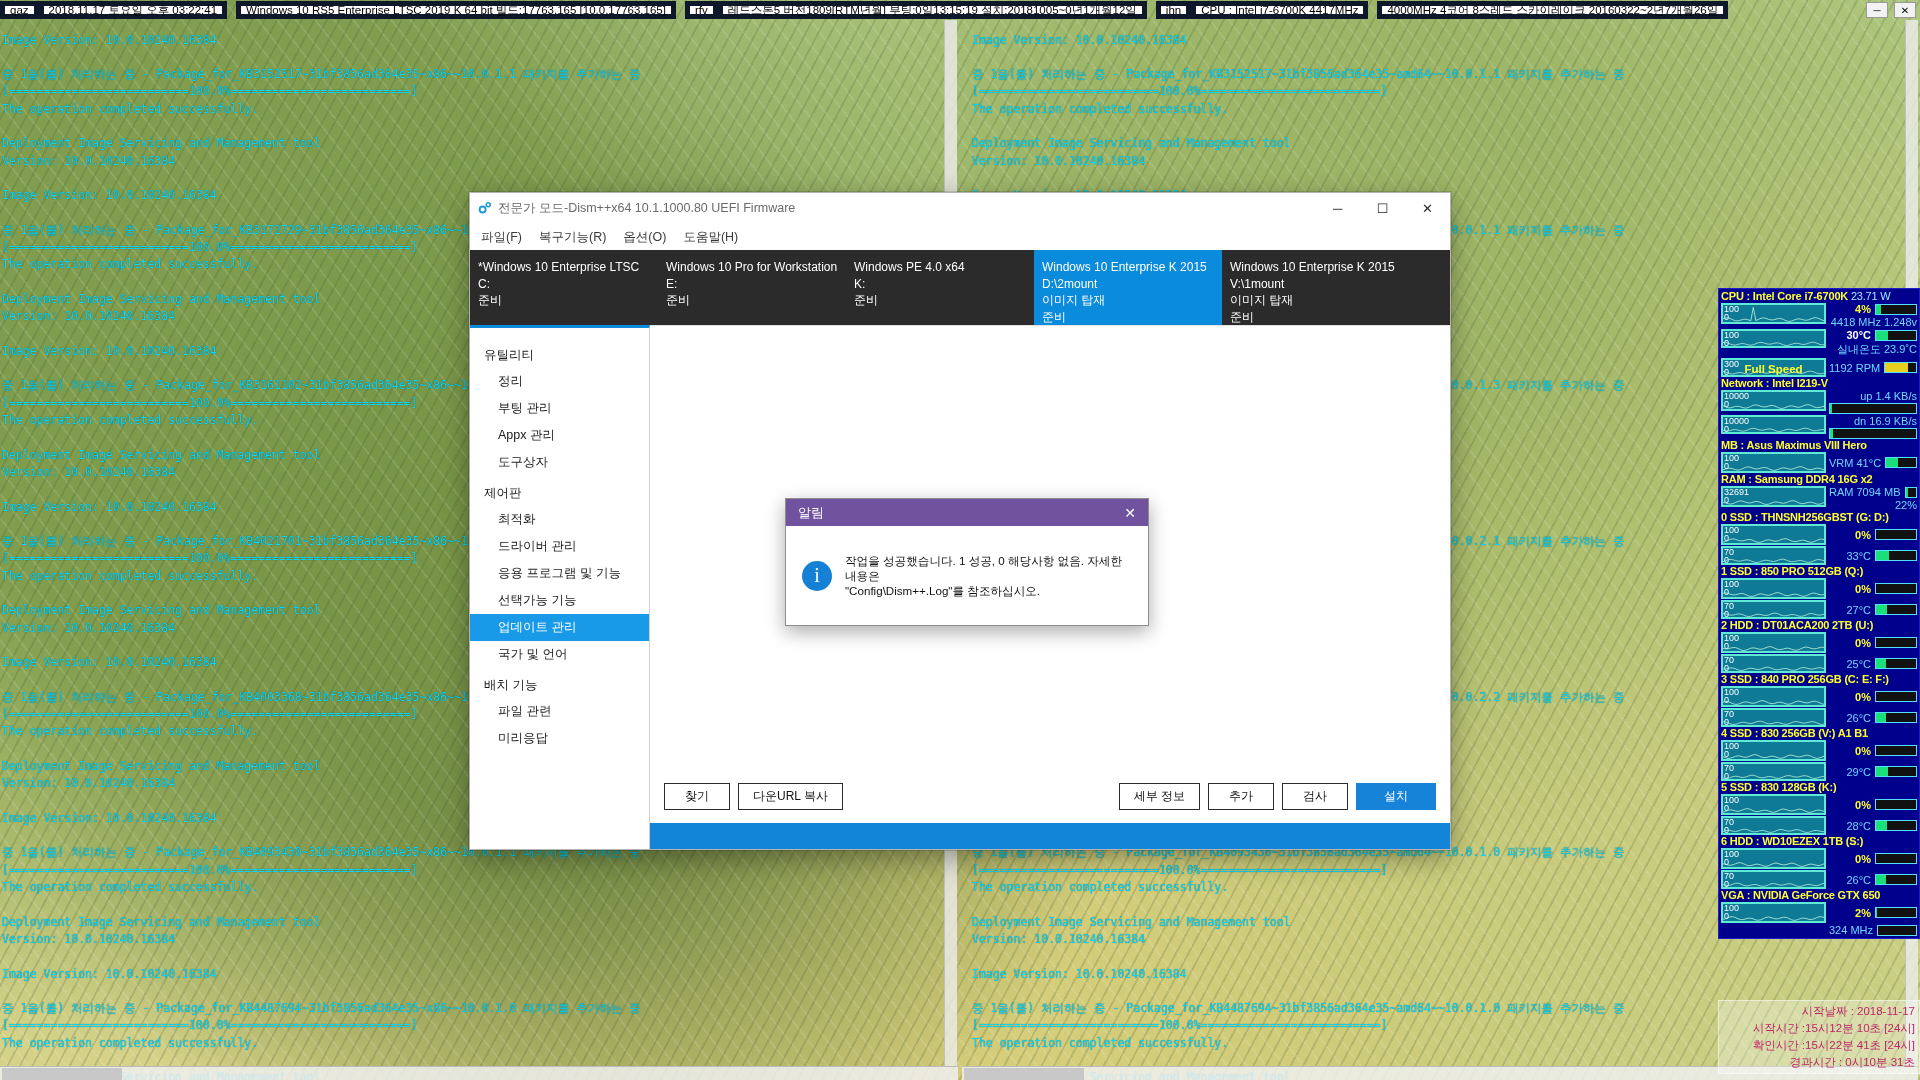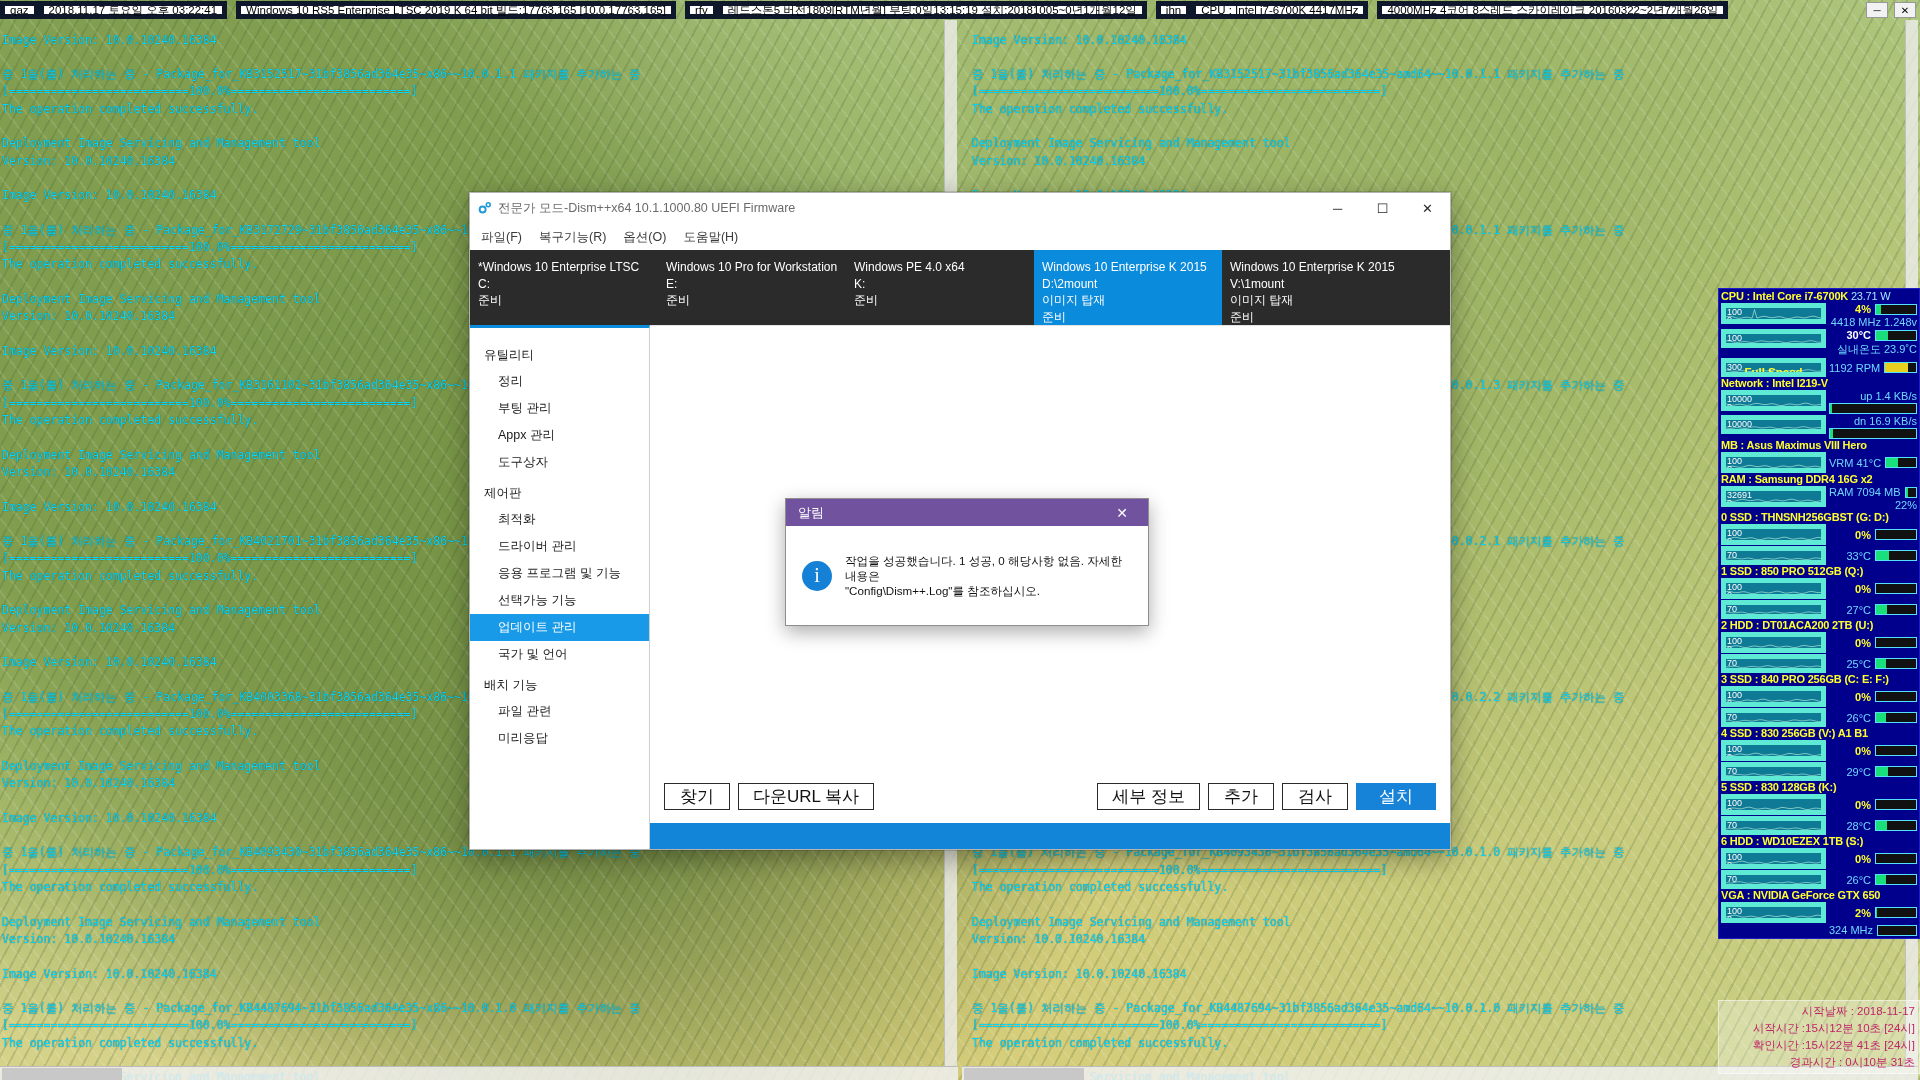--- a/index.html
+++ b/index.html
@@ -117,35 +117,35 @@
   #content-list{ flex:1; background:#fff; border-top:1px solid #e4e4e4; }
 
   
   #button-bar{
     height:54px; flex:none; display:flex; align-items:center;
     padding:0 14px; background:#fff; gap:8px;
   }
   .btn{
     height:27px; min-width:66px; padding:0 14px;
     border:1px solid #2b2b2b; background:#fff; color:#111;
-    font-size:17px; font-family:"Liberation Sans", sans-serif;
+    font-size:12px; font-family:"Liberation Sans", sans-serif;
     display:flex; align-items:center; justify-content:center; cursor:default;
   }
   .btn.primary{ background:#1683d8; border-color:#1683d8; color:#fff; min-width:80px; }
   #button-bar .bb-spacer{ flex:1 1 auto; }
   #status-strip{ height:26px; background:#1285d8; flex:none; }
   #alert-dialog{
     position:absolute; left:785px; top:498px; width:364px; height:128px;
     background:#f0f0f0; border:1px solid #8e8e8e; z-index:80;
     box-shadow:0 6px 18px rgba(0,0,0,.33);
     display:flex; flex-direction:column;
   }
   #alert-title{
     height:27px; background:#71529f; color:#fff; display:flex; align-items:center;
-    padding:0 8px 0 12px; font-size:13px; flex:none;
+    padding:0 0 0 12px; font-size:13px; flex:none;
   }
   #alert-title .spacer{ flex:1; }
   #alert-close{
     width:36px; height:27px; display:flex; align-items:center; justify-content:center;
     color:#fff; font-size:14px;
   }
   #alert-body{
     flex:1; background:#fff; display:flex; align-items:center; padding:0 14px 0 16px; gap:13px;
   }
   #alert-icon{
@@ -167,21 +167,21 @@
   #hwmon{
     position:absolute; right:0; top:288px; width:202px; z-index:50;
     background:#00008c; border:1px solid #1c1cc8; color:#fff;
     font-family:"Liberation Sans", sans-serif; font-size:10.5px;
     padding:1px 2px 2px 2px;
   }
   .hw-head{ color:#ffff30; font-size:11px; font-weight:bold; white-space:nowrap; letter-spacing:-.2px;}
   .hw-head .w{ color:#9fe8ff; font-weight:normal; }
   .hw-row{ display:flex; align-items:stretch; gap:3px; margin-top:1px; }
   .hw-graph{
-    flex:1; height:21px; background:#0e7a95; border:5px solid #5eead4; position:relative;
+    flex:1; height:21px; background:#0e7a95; border:2px solid #5eead4; position:relative;
     overflow:hidden;
   }
   .hw-graph.small{ height:19px; }
   .hw-graph .gmax{ position:absolute; left:1px; top:-1px; color:#fff; font-size:9px; }
   .hw-graph .gmin{ position:absolute; left:1px; top:7px; color:#fff; font-size:9px; }
   .hw-graph svg{ position:absolute; left:0; bottom:0; width:100%; height:100%; }
   .hw-side{ width:88px; display:flex; flex-direction:column; justify-content:center; gap:1px; }
   .hw-val{ color:#6fd8ff; font-size:11px; text-align:right; white-space:nowrap; }
   .hw-val b{ color:#fff; }
   .hw-val .y{ color:#ffff30; font-weight:bold; }

